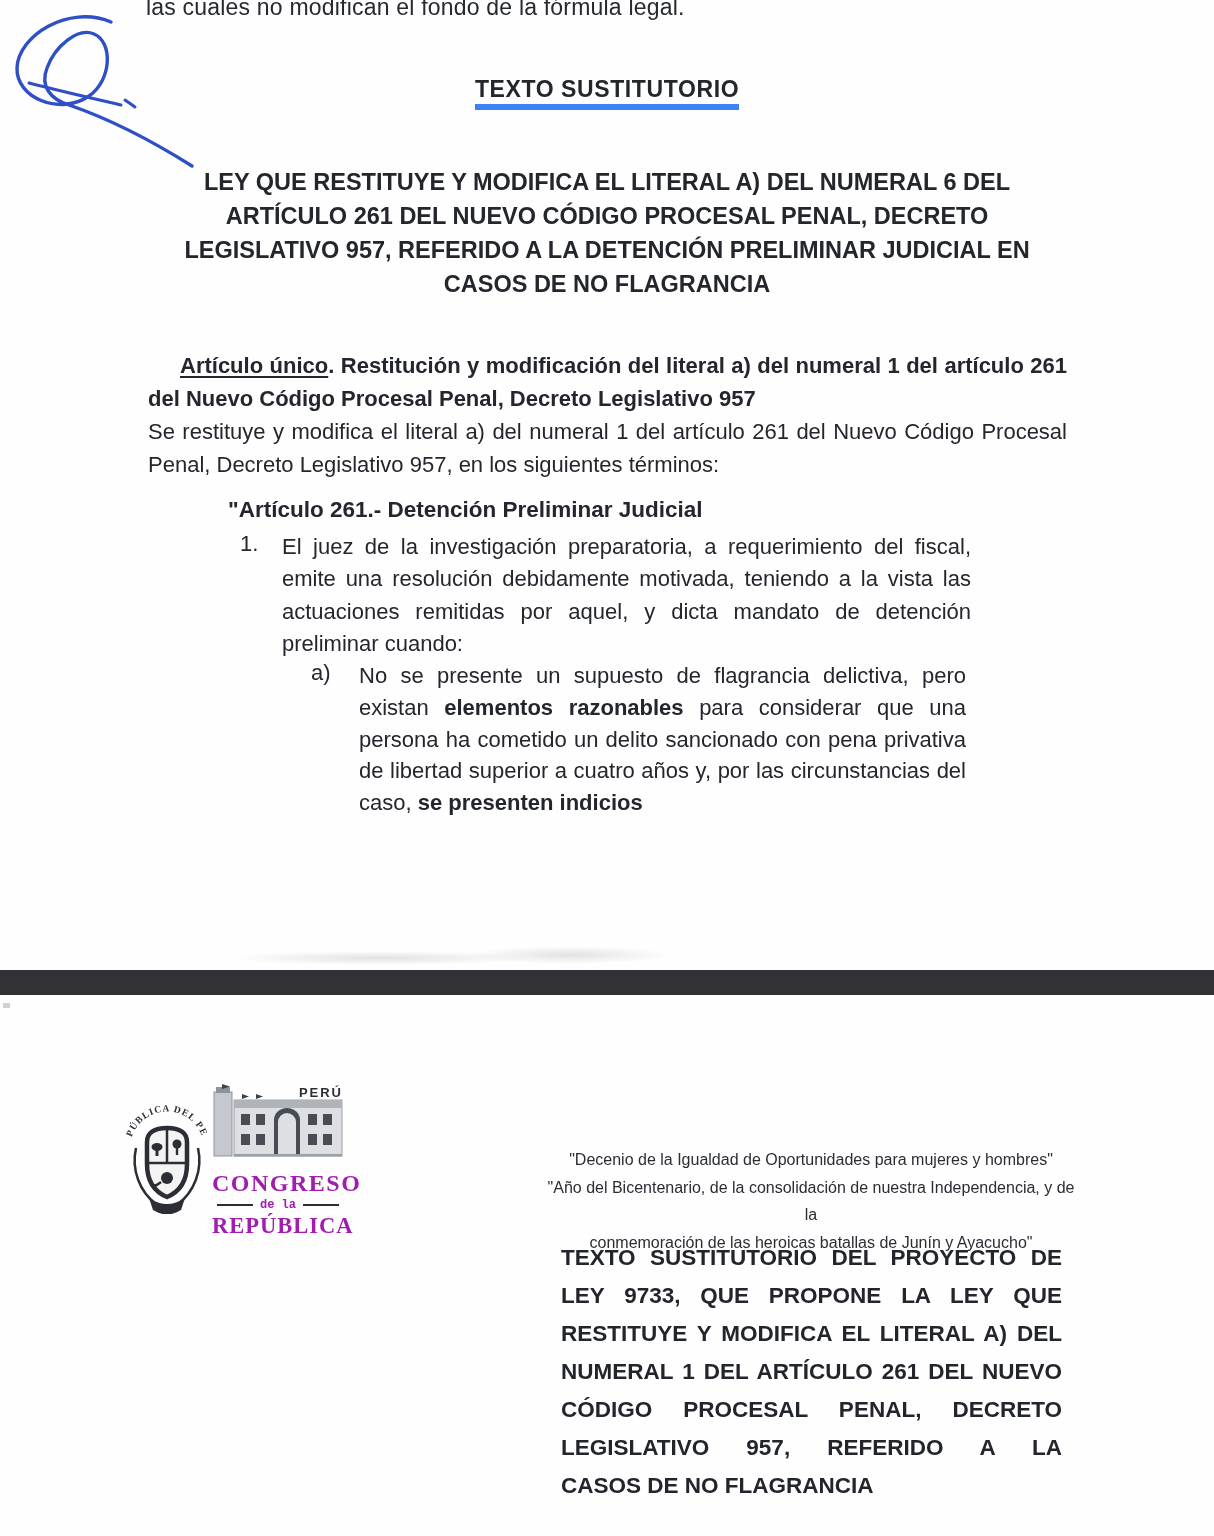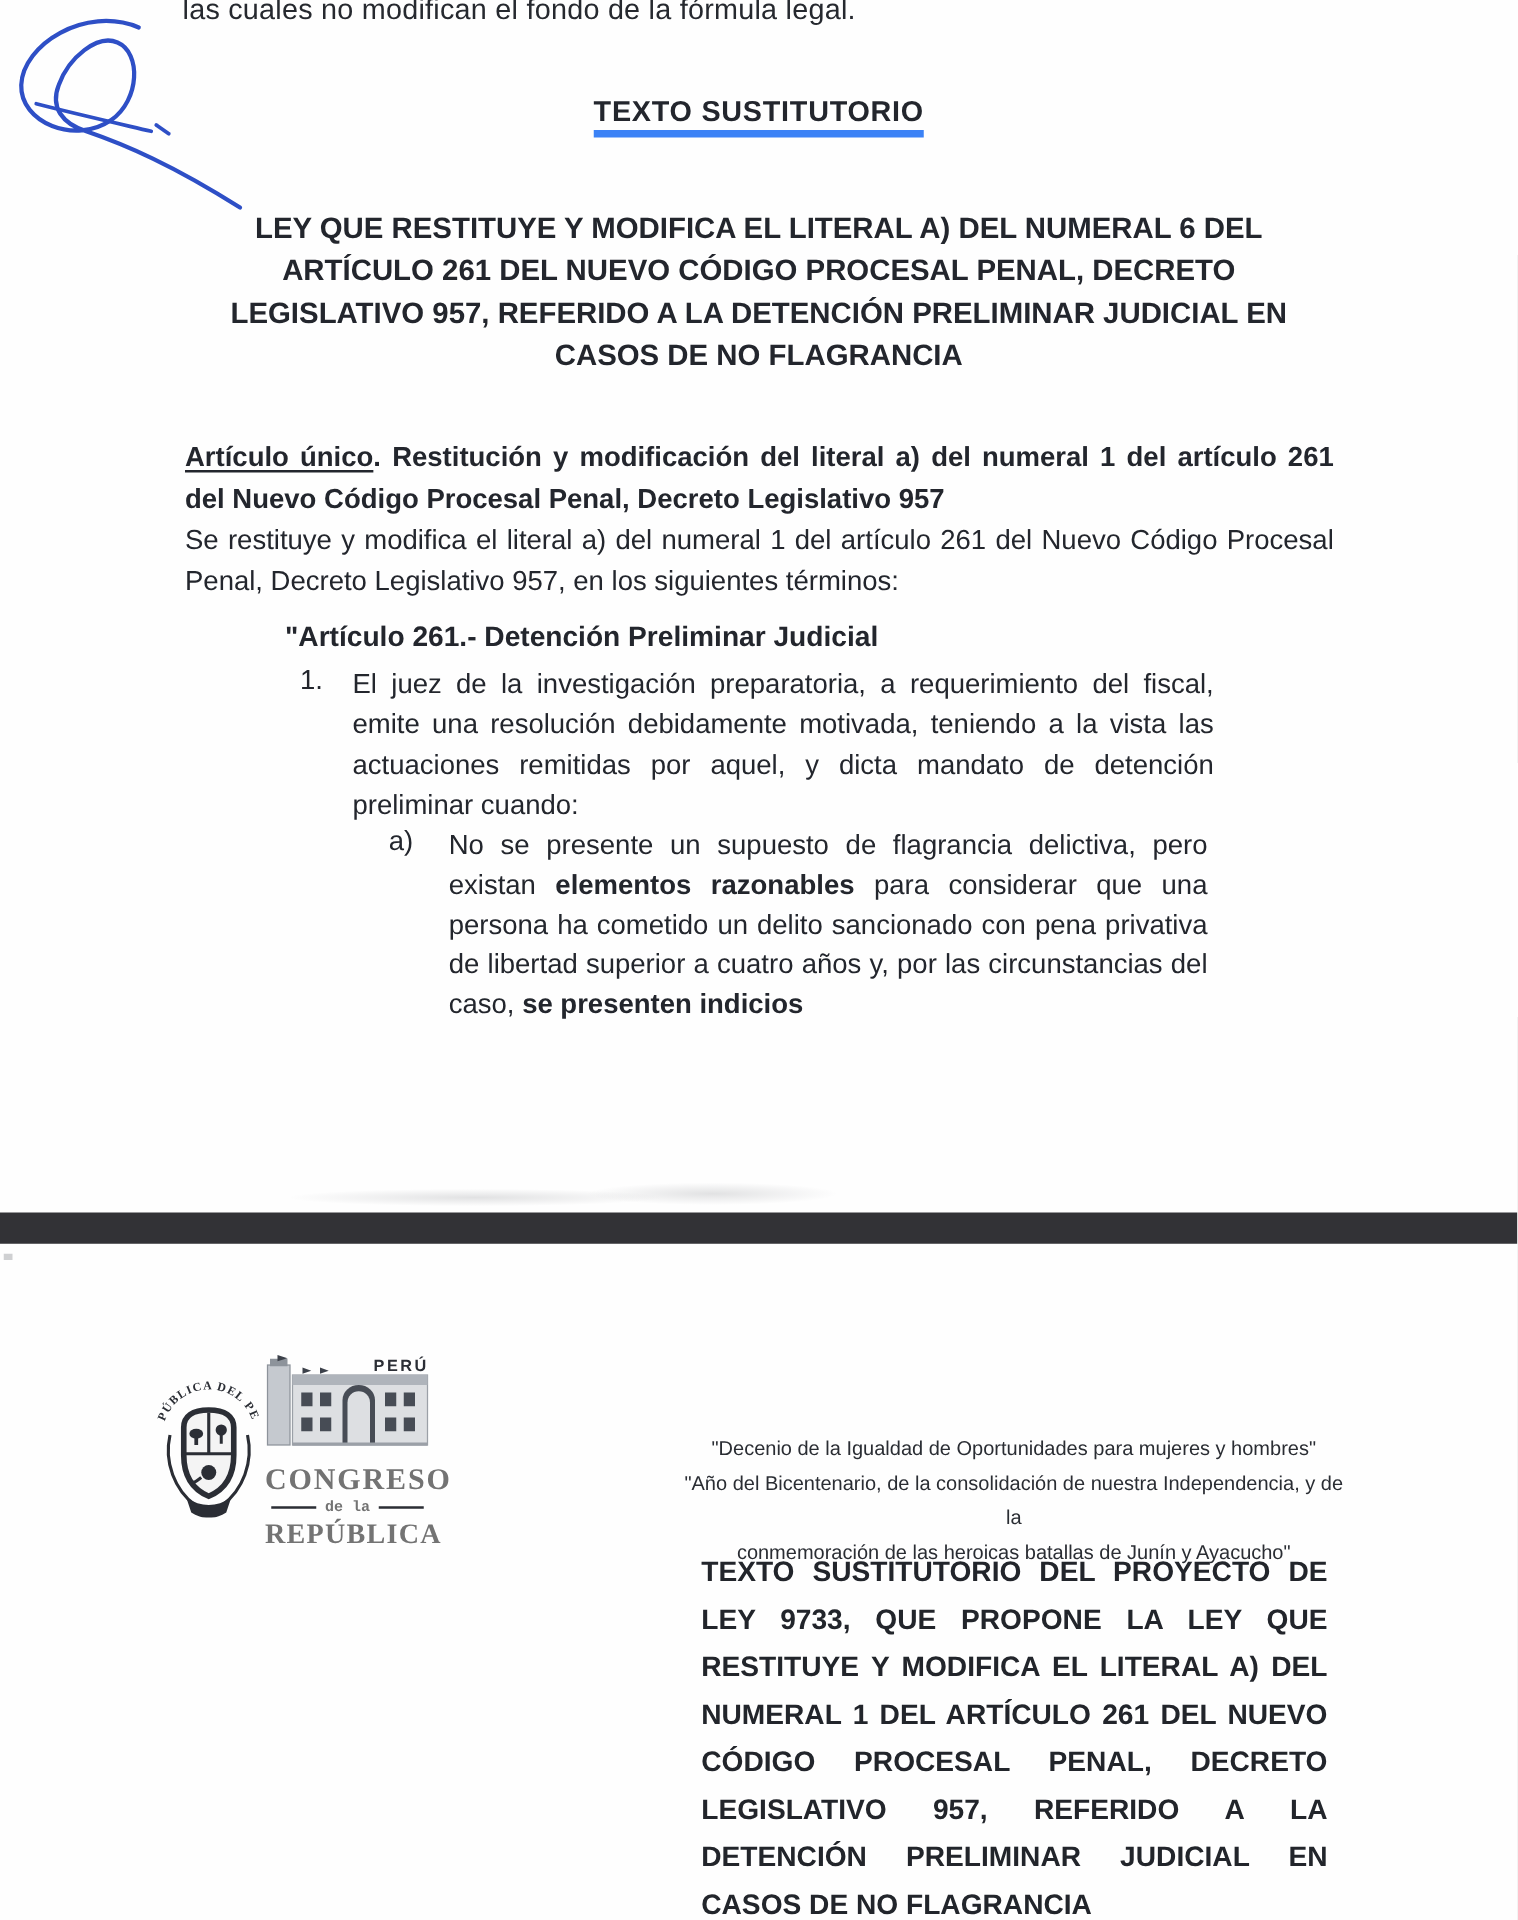--- a/index.html
+++ b/index.html
@@ -11,36 +11,36 @@
   .abs{position:absolute;}
   
   .topline{left:146px;top:-6px;font-size:23px;letter-spacing:.2px;color:#26292f;}
   .h-texto{left:0;right:0;top:76px;text-align:center;}
   .h-texto span{display:inline-block;font-weight:bold;font-size:23px;letter-spacing:.6px;
     border-bottom:6px solid #3b82f6;padding-bottom:1px;}
   .title{left:120px;width:974px;top:165px;font-weight:bold;font-size:23.5px;}
   .title div{text-align:center;line-height:34px;}
   .artblock{left:148px;width:919px;top:349px;font-size:22px;line-height:33px;}
   .artblock .hd{font-weight:bold;text-align:justify;}
-  .artblock .hd .u{text-decoration:underline;text-underline-offset:3px;text-decoration-thickness:2px;}
+  .artblock .hd .u{text-decoration:underline;text-underline-offset:3px;text-decoration-thickness:2px;margin-left:32px;}
   .artblock .bd{text-align:justify;}
   .qhead{left:228px;top:497px;font-weight:bold;font-size:22.5px;}
   .itemnum{left:240px;top:531px;font-size:22px;}
   .item1{left:282px;width:689px;top:531px;font-size:22px;line-height:32.4px;text-align:justify;}
   .itemlabel{left:311px;top:660px;font-size:22px;}
   .itema{left:359px;width:607px;top:660px;font-size:22px;line-height:31.8px;text-align:justify;}
   .itema .b{font-weight:bold;}
   .smudge{height:14px;border-radius:50%;
     background:radial-gradient(closest-side,rgba(110,112,118,.20),rgba(110,112,118,0));}
   
   .band{left:0;width:1214px;top:970px;height:25px;}
   .edgetick{left:3px;top:1003px;width:7px;height:5px;background:rgba(120,122,128,.35);}
   
   .seal{left:124px;top:1090px;}
-  .bldgcol{left:212px;top:1084px;width:132px;text-align:center;color:#737373;}
+  .bldgcol{left:212px;top:1084px;width:132px;text-align:center;color:#a21caf;}
   .congreso{font-family:"Liberation Serif",serif;font-weight:bold;font-size:24px;
     letter-spacing:1.5px;margin-top:2px;}
   .delarow{display:flex;align-items:center;justify-content:center;gap:7px;margin-top:1px;}
   .delarow .rule{width:36px;height:2.5px;background:#2b2e35;}
   .delarow .dela{font-family:Liberation Mono, monospace;font-weight:bold;font-size:12px;}
   .republica{font-family:"Liberation Serif",serif;font-weight:bold;font-size:22.5px;
     letter-spacing:1px;margin-top:1px;}
   
   .gbox{left:544px;top:1082px;width:534px;height:57px;overflow:hidden;box-sizing:border-box;
     border:1px solid #5d6167;border-bottom:3px solid #46494e;
@@ -161,17 +161,16 @@
       <div class="last">conmemoración de las heroicas batallas de Junín y Ayacucho"</div>
     </div>
 
   <div class="abs bbody">
       <div>TEXTO SUSTITUTORIO DEL PROYECTO DE</div>
       <div>LEY 9733, QUE PROPONE LA LEY QUE</div>
       <div>RESTITUYE Y MODIFICA EL LITERAL A) DEL</div>
       <div>NUMERAL 1 DEL ARTÍCULO 261 DEL NUEVO</div>
       <div>CÓDIGO PROCESAL PENAL, DECRETO</div>
       <div>LEGISLATIVO 957, REFERIDO A LA</div>
-      <div>DETENCIÓN PRELIMINAR JUDICIAL EN</div>
       <div class="last">CASOS DE NO FLAGRANCIA</div>
     </div>
 
 </div>
 
 </body></html>

